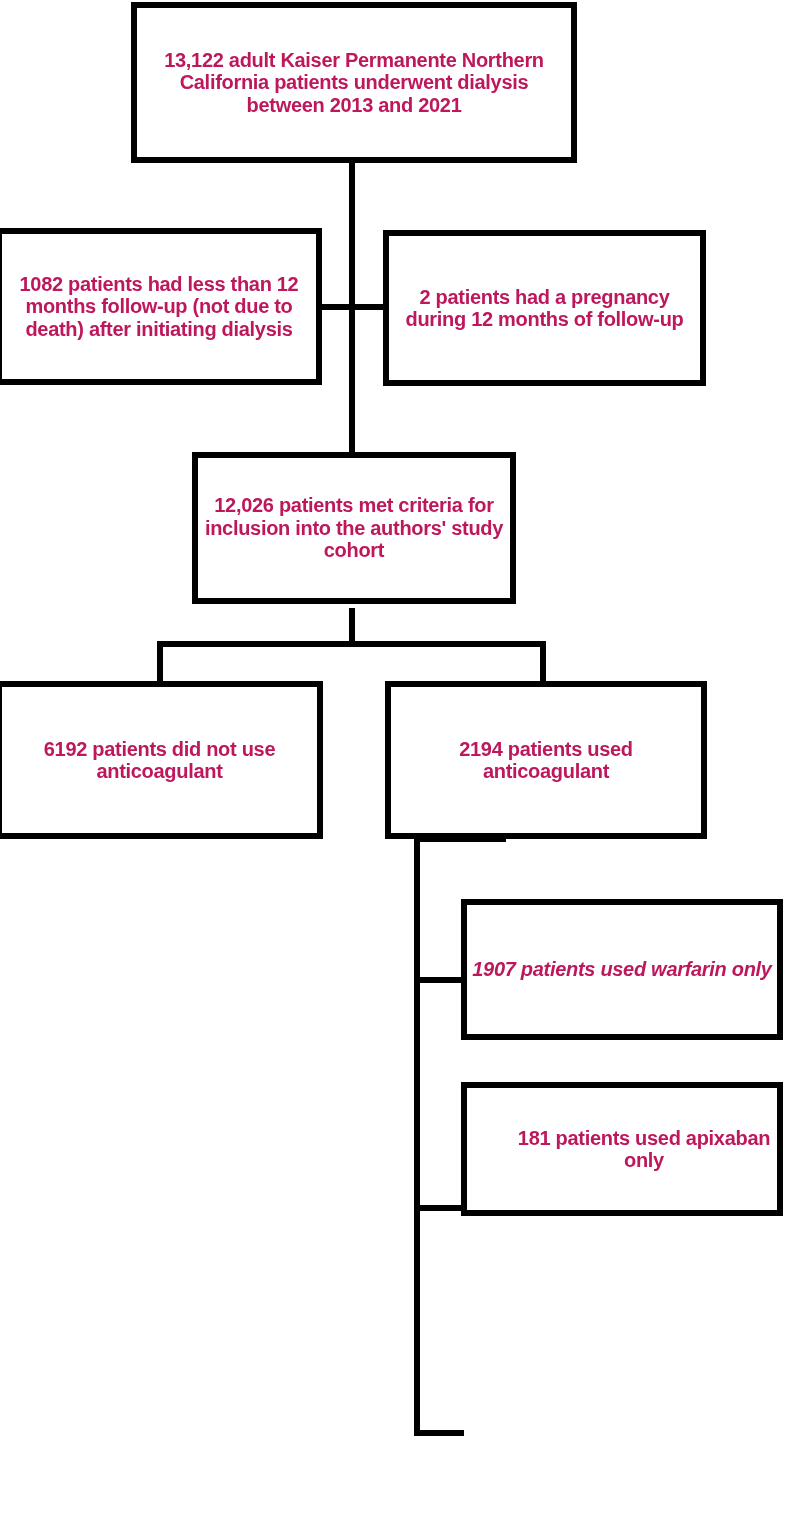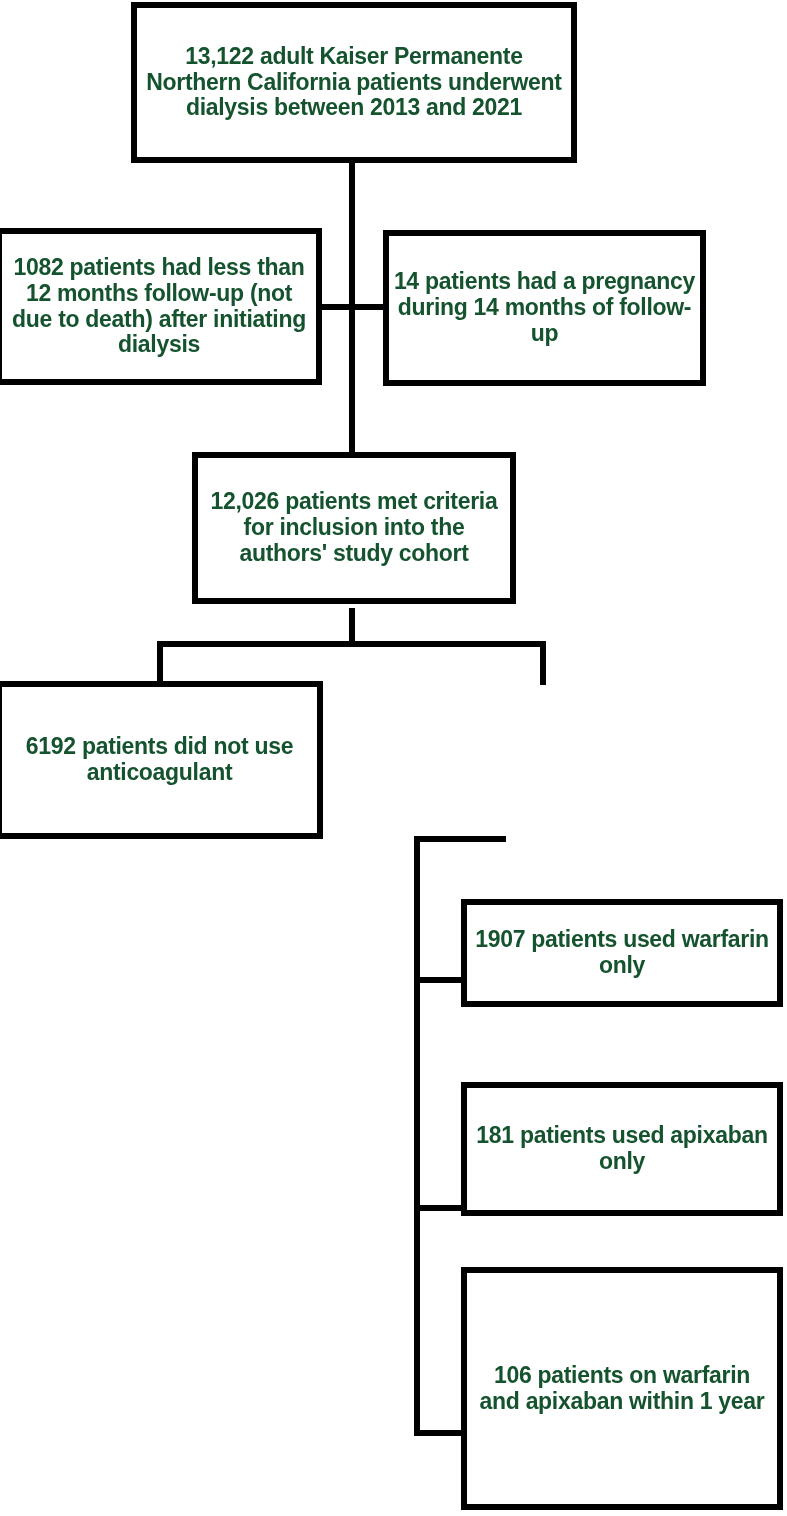--- a/index.html
+++ b/index.html
@@ -23,43 +23,43 @@
     display: flex;
     align-items: center;
     justify-content: center;
     z-index: 2;
   }
   .node .node-text {
     display: block;
     width: 100%;
     text-align: center;
     font-weight: bold;
-    font-size: 23px;
+    font-size: 20px;
     line-height: 1.12;
-    color: #14532d;
+    color: #be185d;
     letter-spacing: -0.3px;
     padding: 0 4px;
     box-sizing: border-box;
     white-space: pre-line;
   }
   
   .conn {
     position: absolute;
     background: #000000;
     z-index: 1;
   }
   
   #node-source      { left: 131px; top: 2px;    width: 446px; height: 161px; }
   #node-excl-1      { left: -4px;  top: 228px;  width: 326px; height: 157px; }
   #node-excl-2      { left: 383px; top: 230px;  width: 323px; height: 156px; }
   #node-cohort      { left: 192px; top: 452px;  width: 324px; height: 152px; }
   #node-no-ac       { left: -4px;  top: 681px;  width: 327px; height: 158px; }
   #node-ac          { left: 385px; top: 681px;  width: 322px; height: 158px; }
-  #node-warfarin    { left: 461px; top: 899px;  width: 322px; height: 108px; }
-  #node-apixaban    { left: 461px; top: 1082px; width: 322px; height: 134px; }
+  #node-warfarin    { left: 461px; top: 899px;  width: 322px; height: 141px; font-style: italic; }
+  #node-apixaban    { left: 461px; top: 1082px; width: 322px; height: 134px; padding-left: 44px; }
   #node-both        { left: 461px; top: 1267px; width: 322px; height: 243px; }
 
   
   
   #conn-trunk-main  { left: 349px; top: 160px;  width: 6px;  height: 296px; }
   
   #conn-excl-left   { left: 316px; top: 304px;  width: 36px; height: 6px; }
   
   #conn-excl-right  { left: 352px; top: 304px;  width: 34px; height: 6px; }
   
@@ -99,37 +99,37 @@
 
   <div class="node" id="node-source">
     <span class="node-text">13,122 adult Kaiser Permanente Northern California patients underwent dialysis between 2013 and 2021</span>
   </div>
 
   <div class="node" id="node-excl-1">
     <span class="node-text">1082 patients had less than 12 months follow-up (not due to death) after initiating dialysis</span>
   </div>
 
   <div class="node" id="node-excl-2">
-    <span class="node-text">14 patients had a pregnancy during 14 months of follow-up</span>
+    <span class="node-text">2 patients had a pregnancy during 12 months of follow-up</span>
   </div>
 
   <div class="node" id="node-cohort">
     <span class="node-text">12,026 patients met criteria for inclusion into the authors' study cohort</span>
   </div>
 
   <div class="node" id="node-no-ac">
     <span class="node-text">6192 patients did not use anticoagulant</span>
   </div>
 
+  <div class="node" id="node-ac">
+    <span class="node-text">2194 patients used anticoagulant</span>
+  </div>
 
   <div class="node" id="node-warfarin">
     <span class="node-text">1907 patients used warfarin only</span>
   </div>
 
   <div class="node" id="node-apixaban">
     <span class="node-text">181 patients used apixaban only</span>
   </div>
 
-  <div class="node" id="node-both">
-    <span class="node-text">106 patients on warfarin and apixaban within 1 year</span>
-  </div>
 
 </div>
 
 </body></html>

